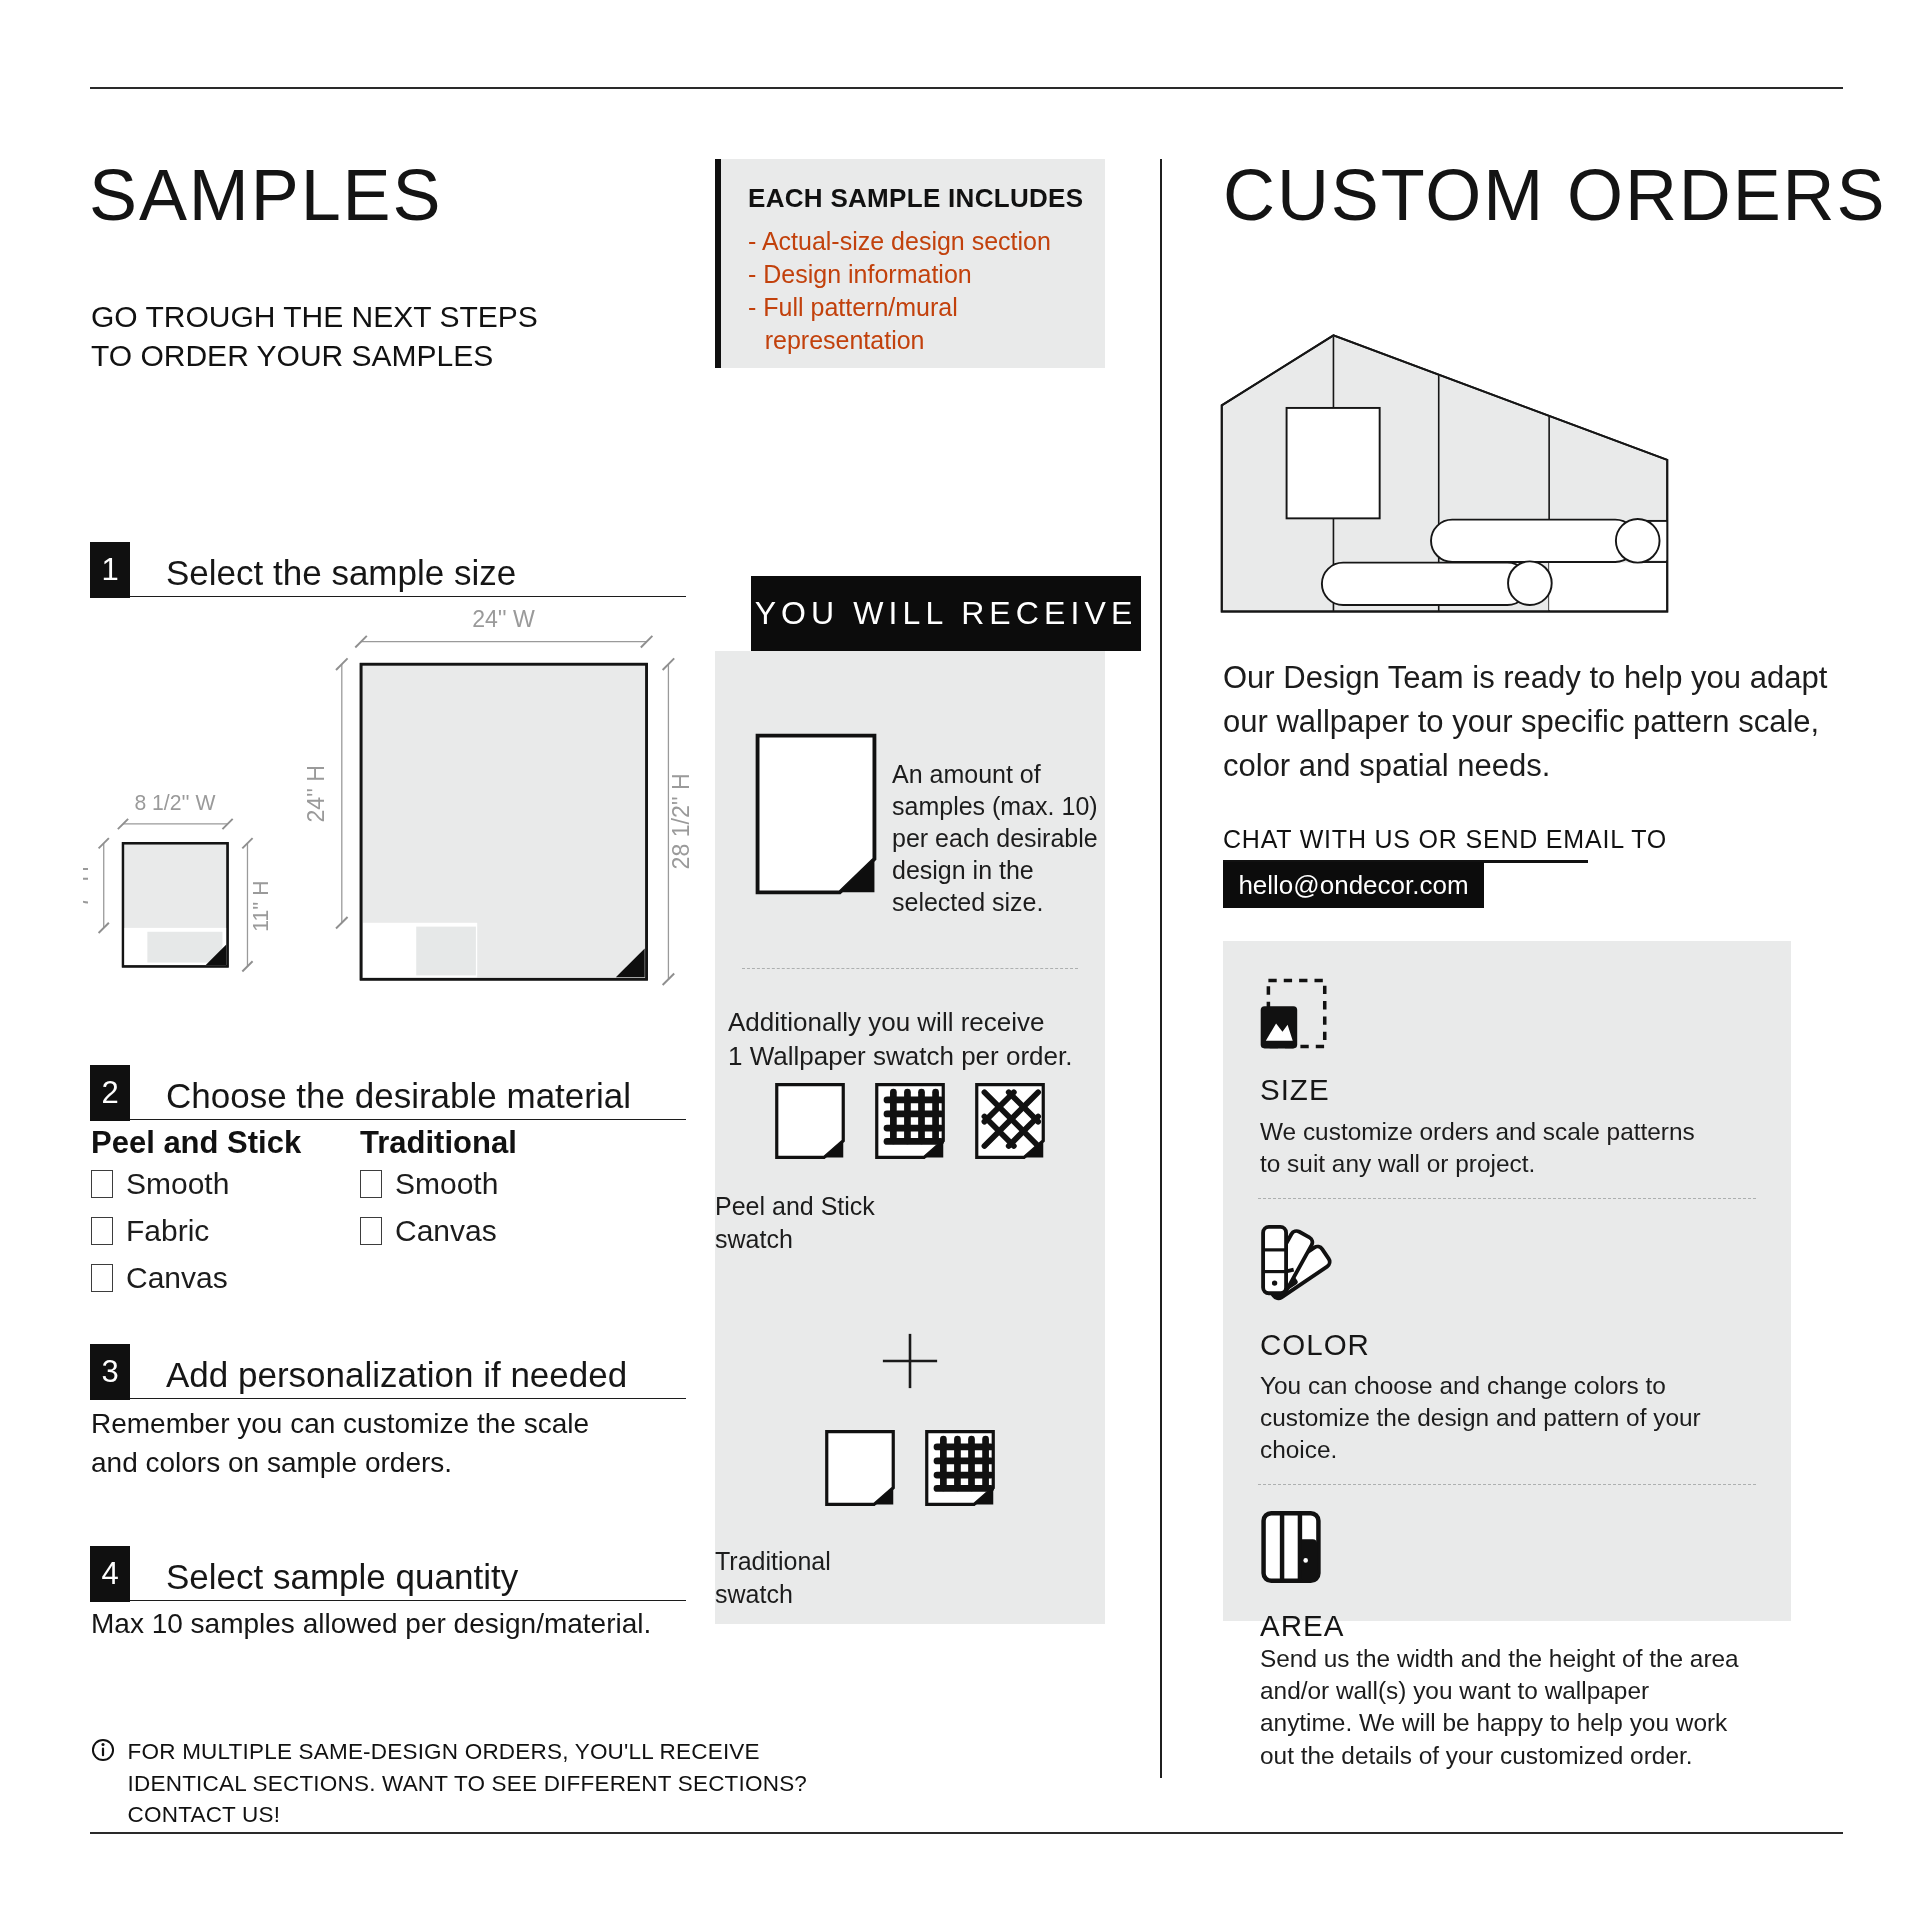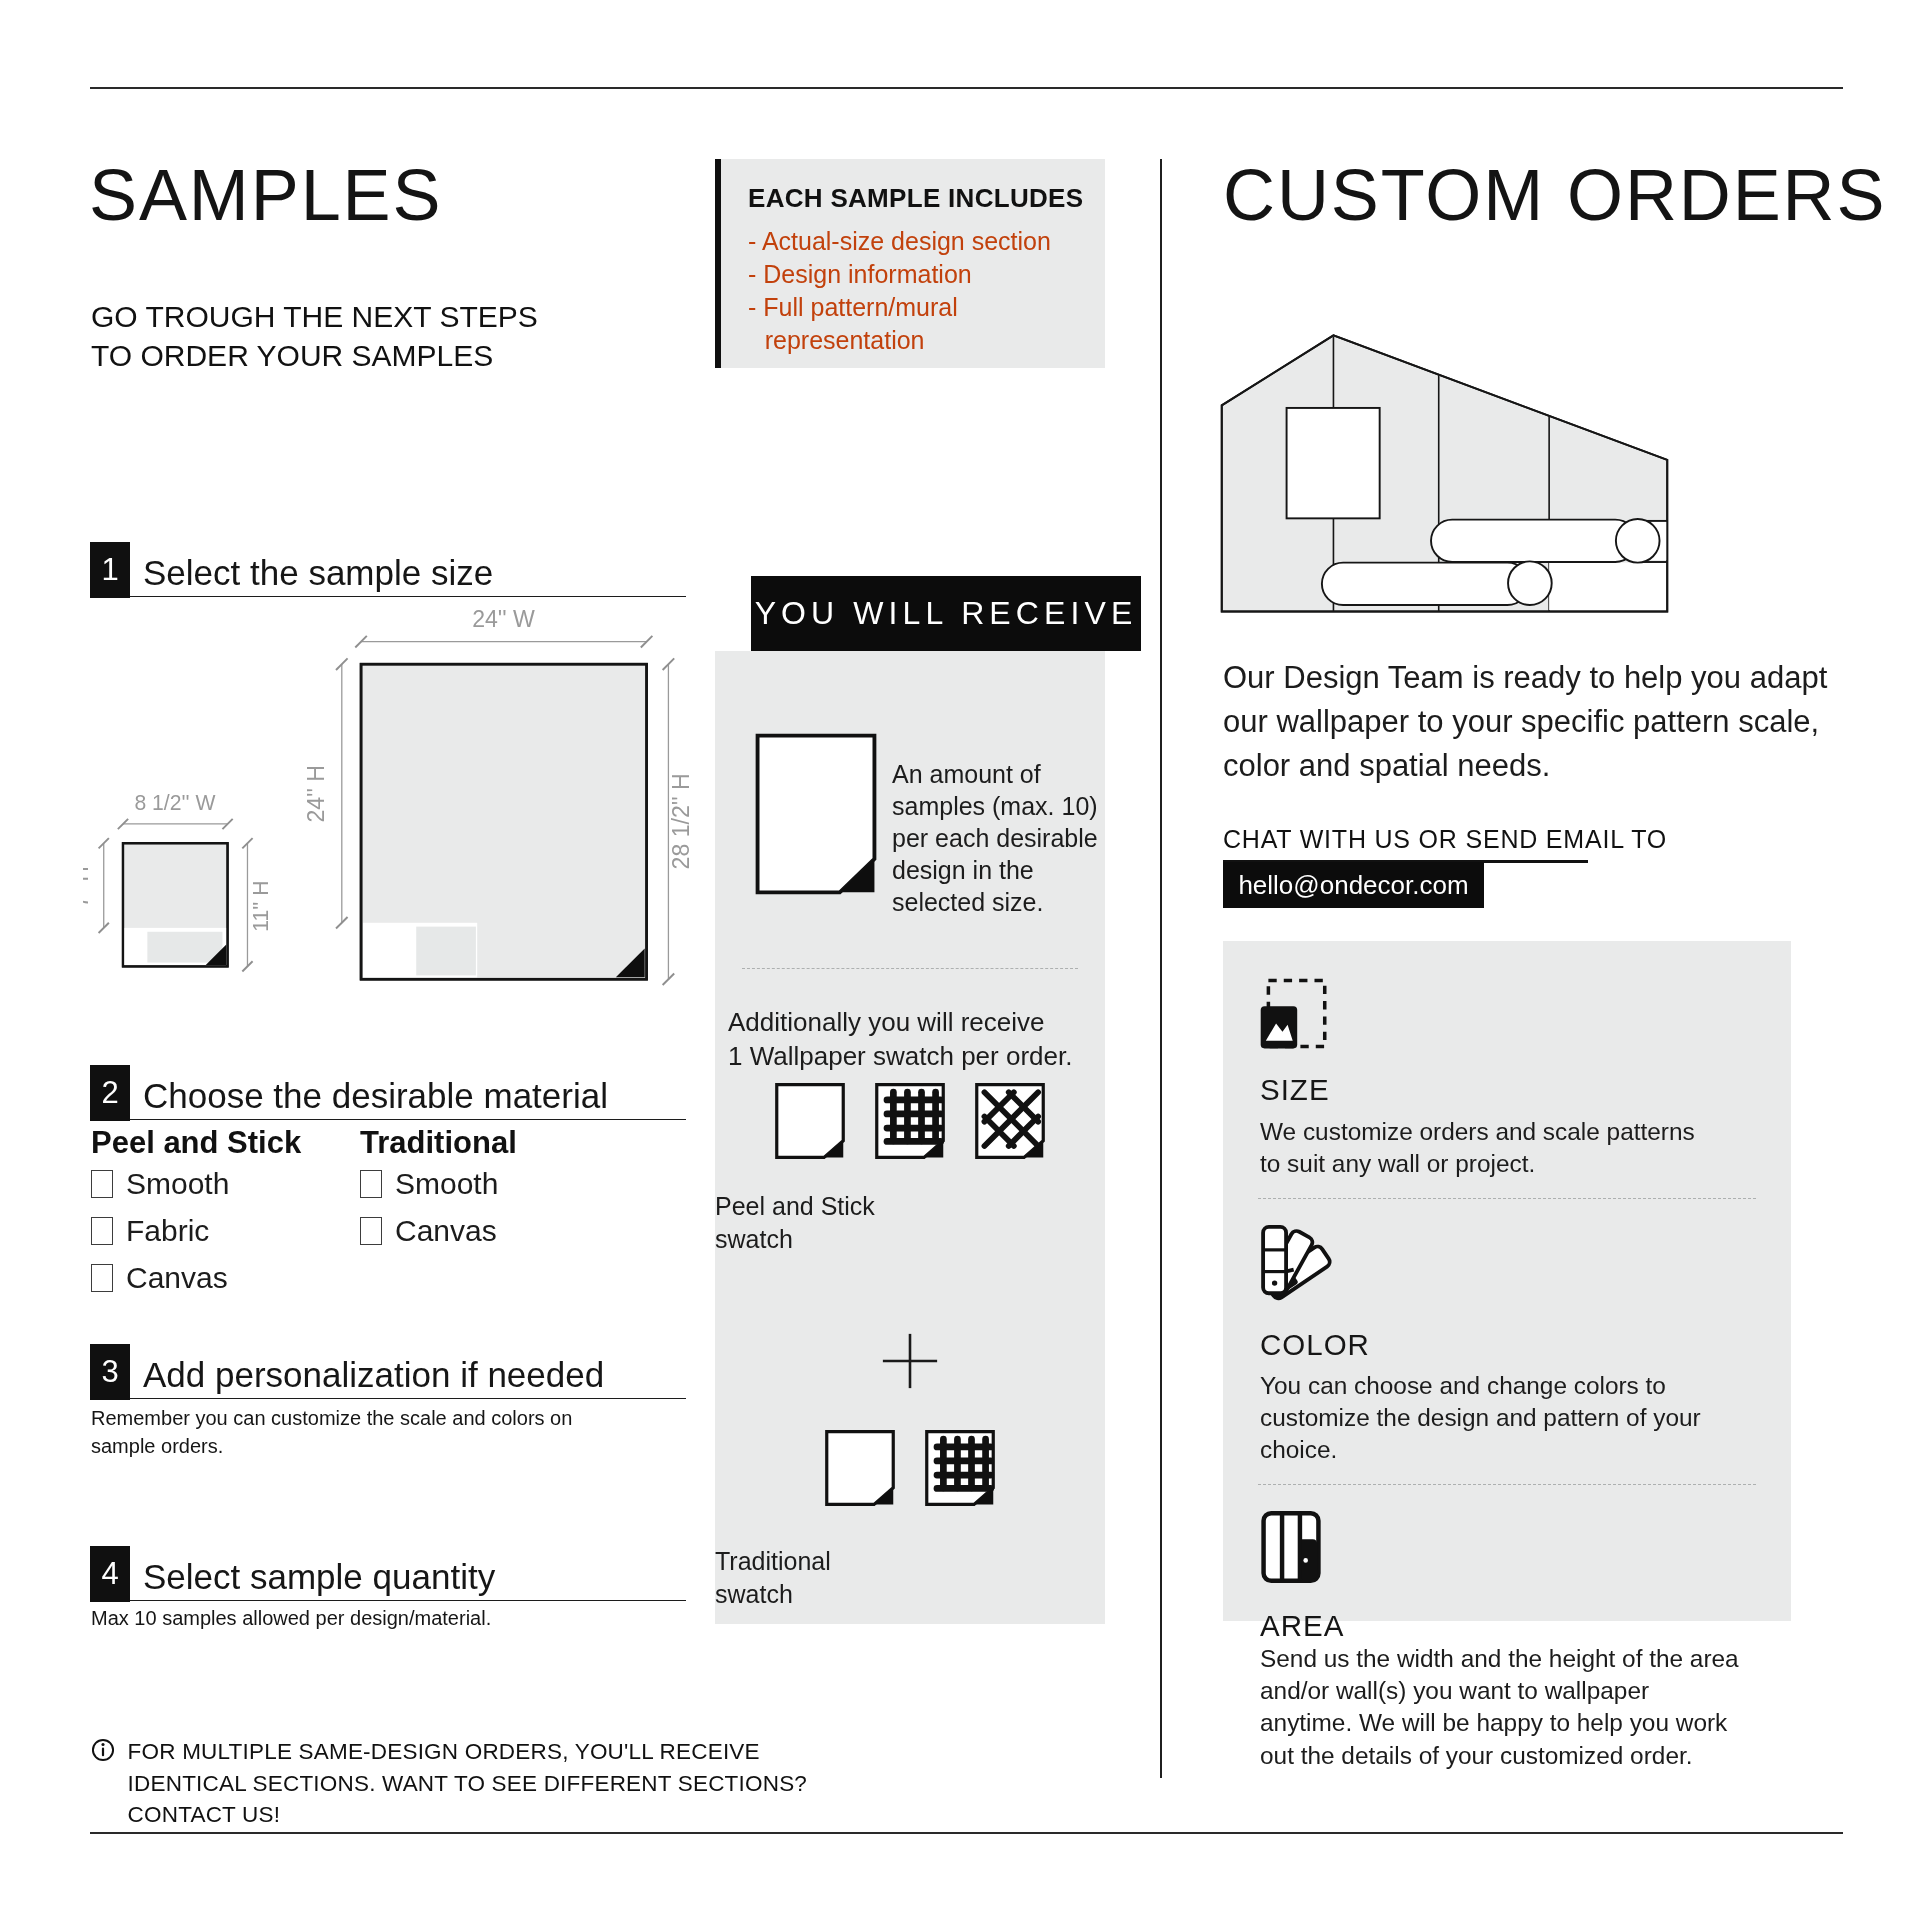--- a/index.html
+++ b/index.html
@@ -6,26 +6,26 @@
   .page{position:relative;width:1926px;height:1926px;background:#ffffff;overflow:hidden;
         font-family:"Liberation Sans", sans-serif;color:#1a1a1a;}
   .abs{position:absolute;}
   .rule{position:absolute;background:#2a2a2a;height:1.9px;}
   .vdivider{position:absolute;background:#1f1f1f;width:1.9px;}
   .big-title{position:absolute;font-size:72px;font-weight:300;letter-spacing:1.9px;color:#141414;white-space:nowrap;}
   .subtitle{position:absolute;font-size:30px;line-height:1.3;white-space:pre-line;color:#111;}
   .step-header{position:absolute;height:51px;border-bottom:1.9px solid #1c1c1c;}
   .step-num{position:absolute;left:0;top:-2.6px;width:40px;height:56px;background:#101010;color:#fff;
             display:flex;align-items:center;justify-content:center;font-size:31px;}
-  .step-title{position:absolute;left:53px;top:7.7px;font-size:35px;white-space:nowrap;color:#161616;}
+  .step-title{position:absolute;left:76px;top:7.7px;font-size:35px;white-space:nowrap;color:#161616;}
   .mat-title{position:absolute;font-size:31px;font-weight:700;color:#111;}
   .opt-list{position:absolute;display:flex;flex-direction:column;gap:13px;}
   .opt{display:flex;align-items:center;gap:13px;font-size:30px;color:#1c1c1c;}
   .cbx{display:inline-block;width:20px;height:26px;border:1.9px solid #3d3d3d;background:#fff;flex:0 0 auto;}
-  .body-text{position:absolute;font-size:20px;line-height:1.38;color:#161616;}
+  .body-text{position:absolute;font-size:28px;line-height:1.38;color:#161616;}
   .note{position:absolute;display:flex;gap:11.6px;font-size:22.5px;line-height:1.4;color:#111;letter-spacing:0.2px;}
   .inc-box{position:absolute;left:715px;top:159px;width:390px;height:209px;background:#e9eaea;
            border-left:6.4px solid #0f0f0f;box-sizing:border-box;padding:24.4px 16.7px 0 27px;}
   .inc-title{font-size:26px;font-weight:700;letter-spacing:0.3px;margin-bottom:10.3px;color:#111;}
   .inc-item{font-size:25px;line-height:1.32;padding-left:16.7px;text-indent:-16.7px;color:#c2410c;}
   .recv-header{position:absolute;left:715px;top:576px;width:390px;height:75px;background:#0c0c0c;color:#fff;
                display:flex;align-items:center;justify-content:center;font-size:32px;letter-spacing:5.1px;font-weight:300;white-space:nowrap;margin-left:36px;}
   .recv-panel{position:absolute;left:715px;top:651px;width:390px;height:973px;background:#e9eaea;}
   .dashed{position:absolute;border-top:1.9px dashed #adb0b0;height:0;}
   .center-text{text-align:left;white-space:pre-line;}

